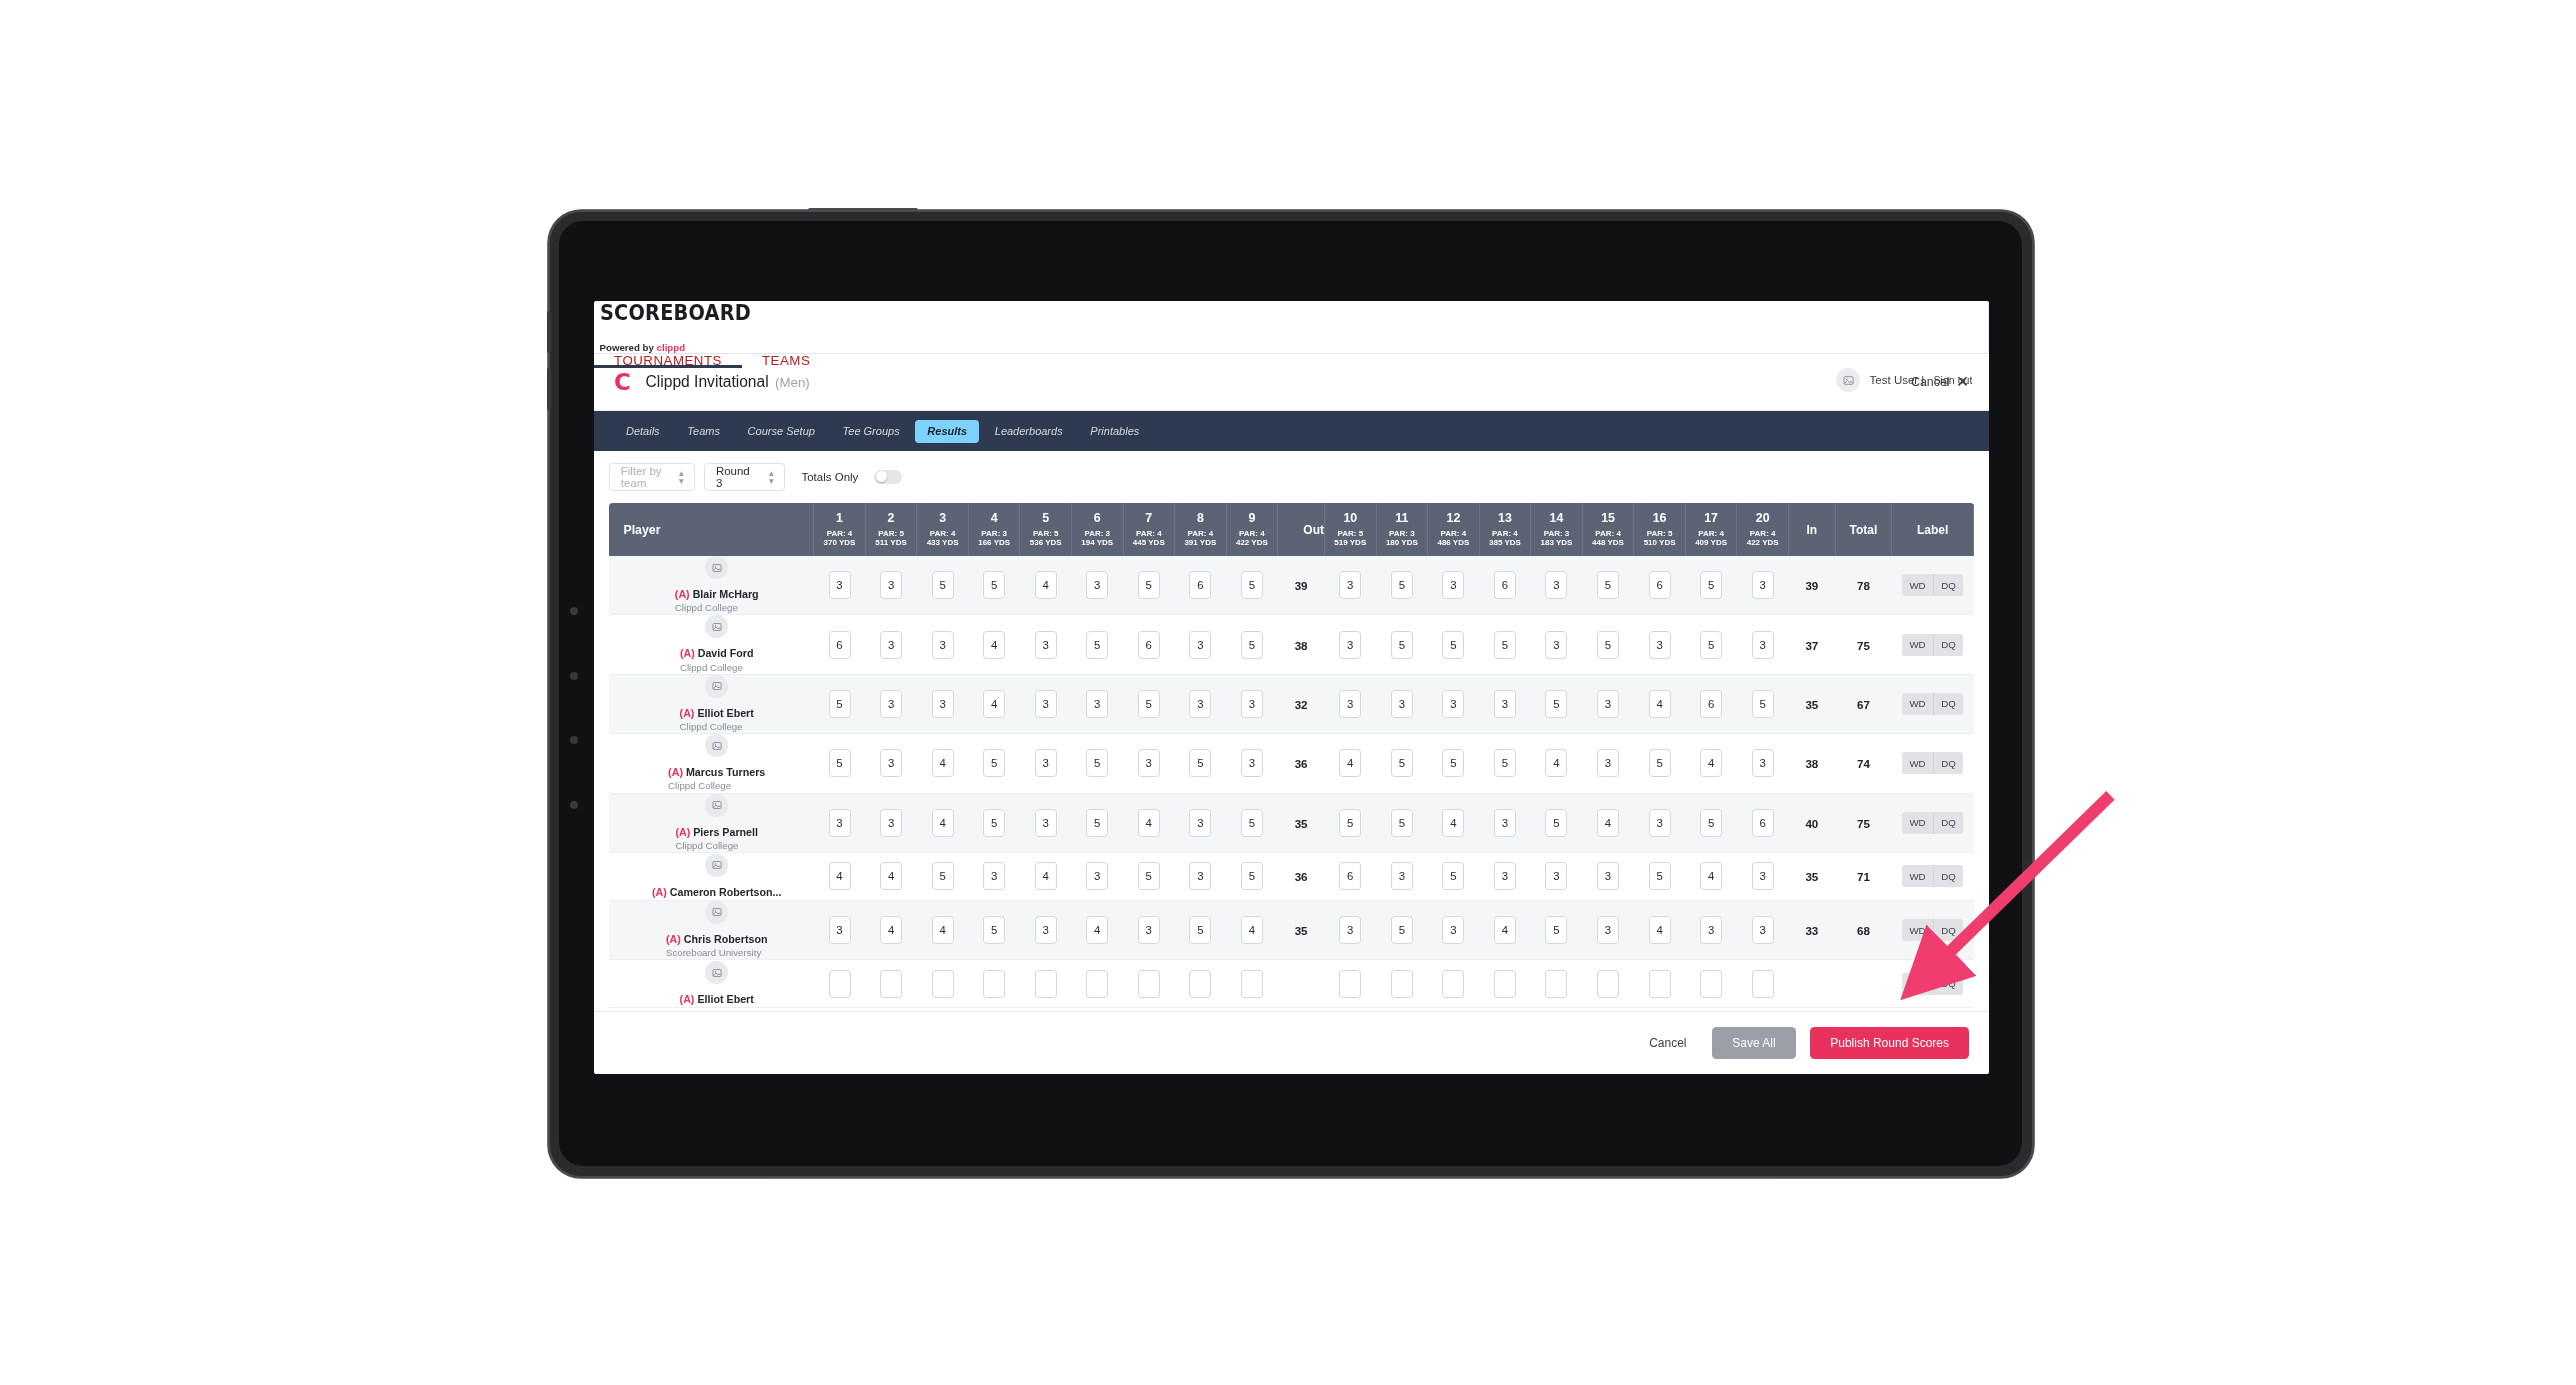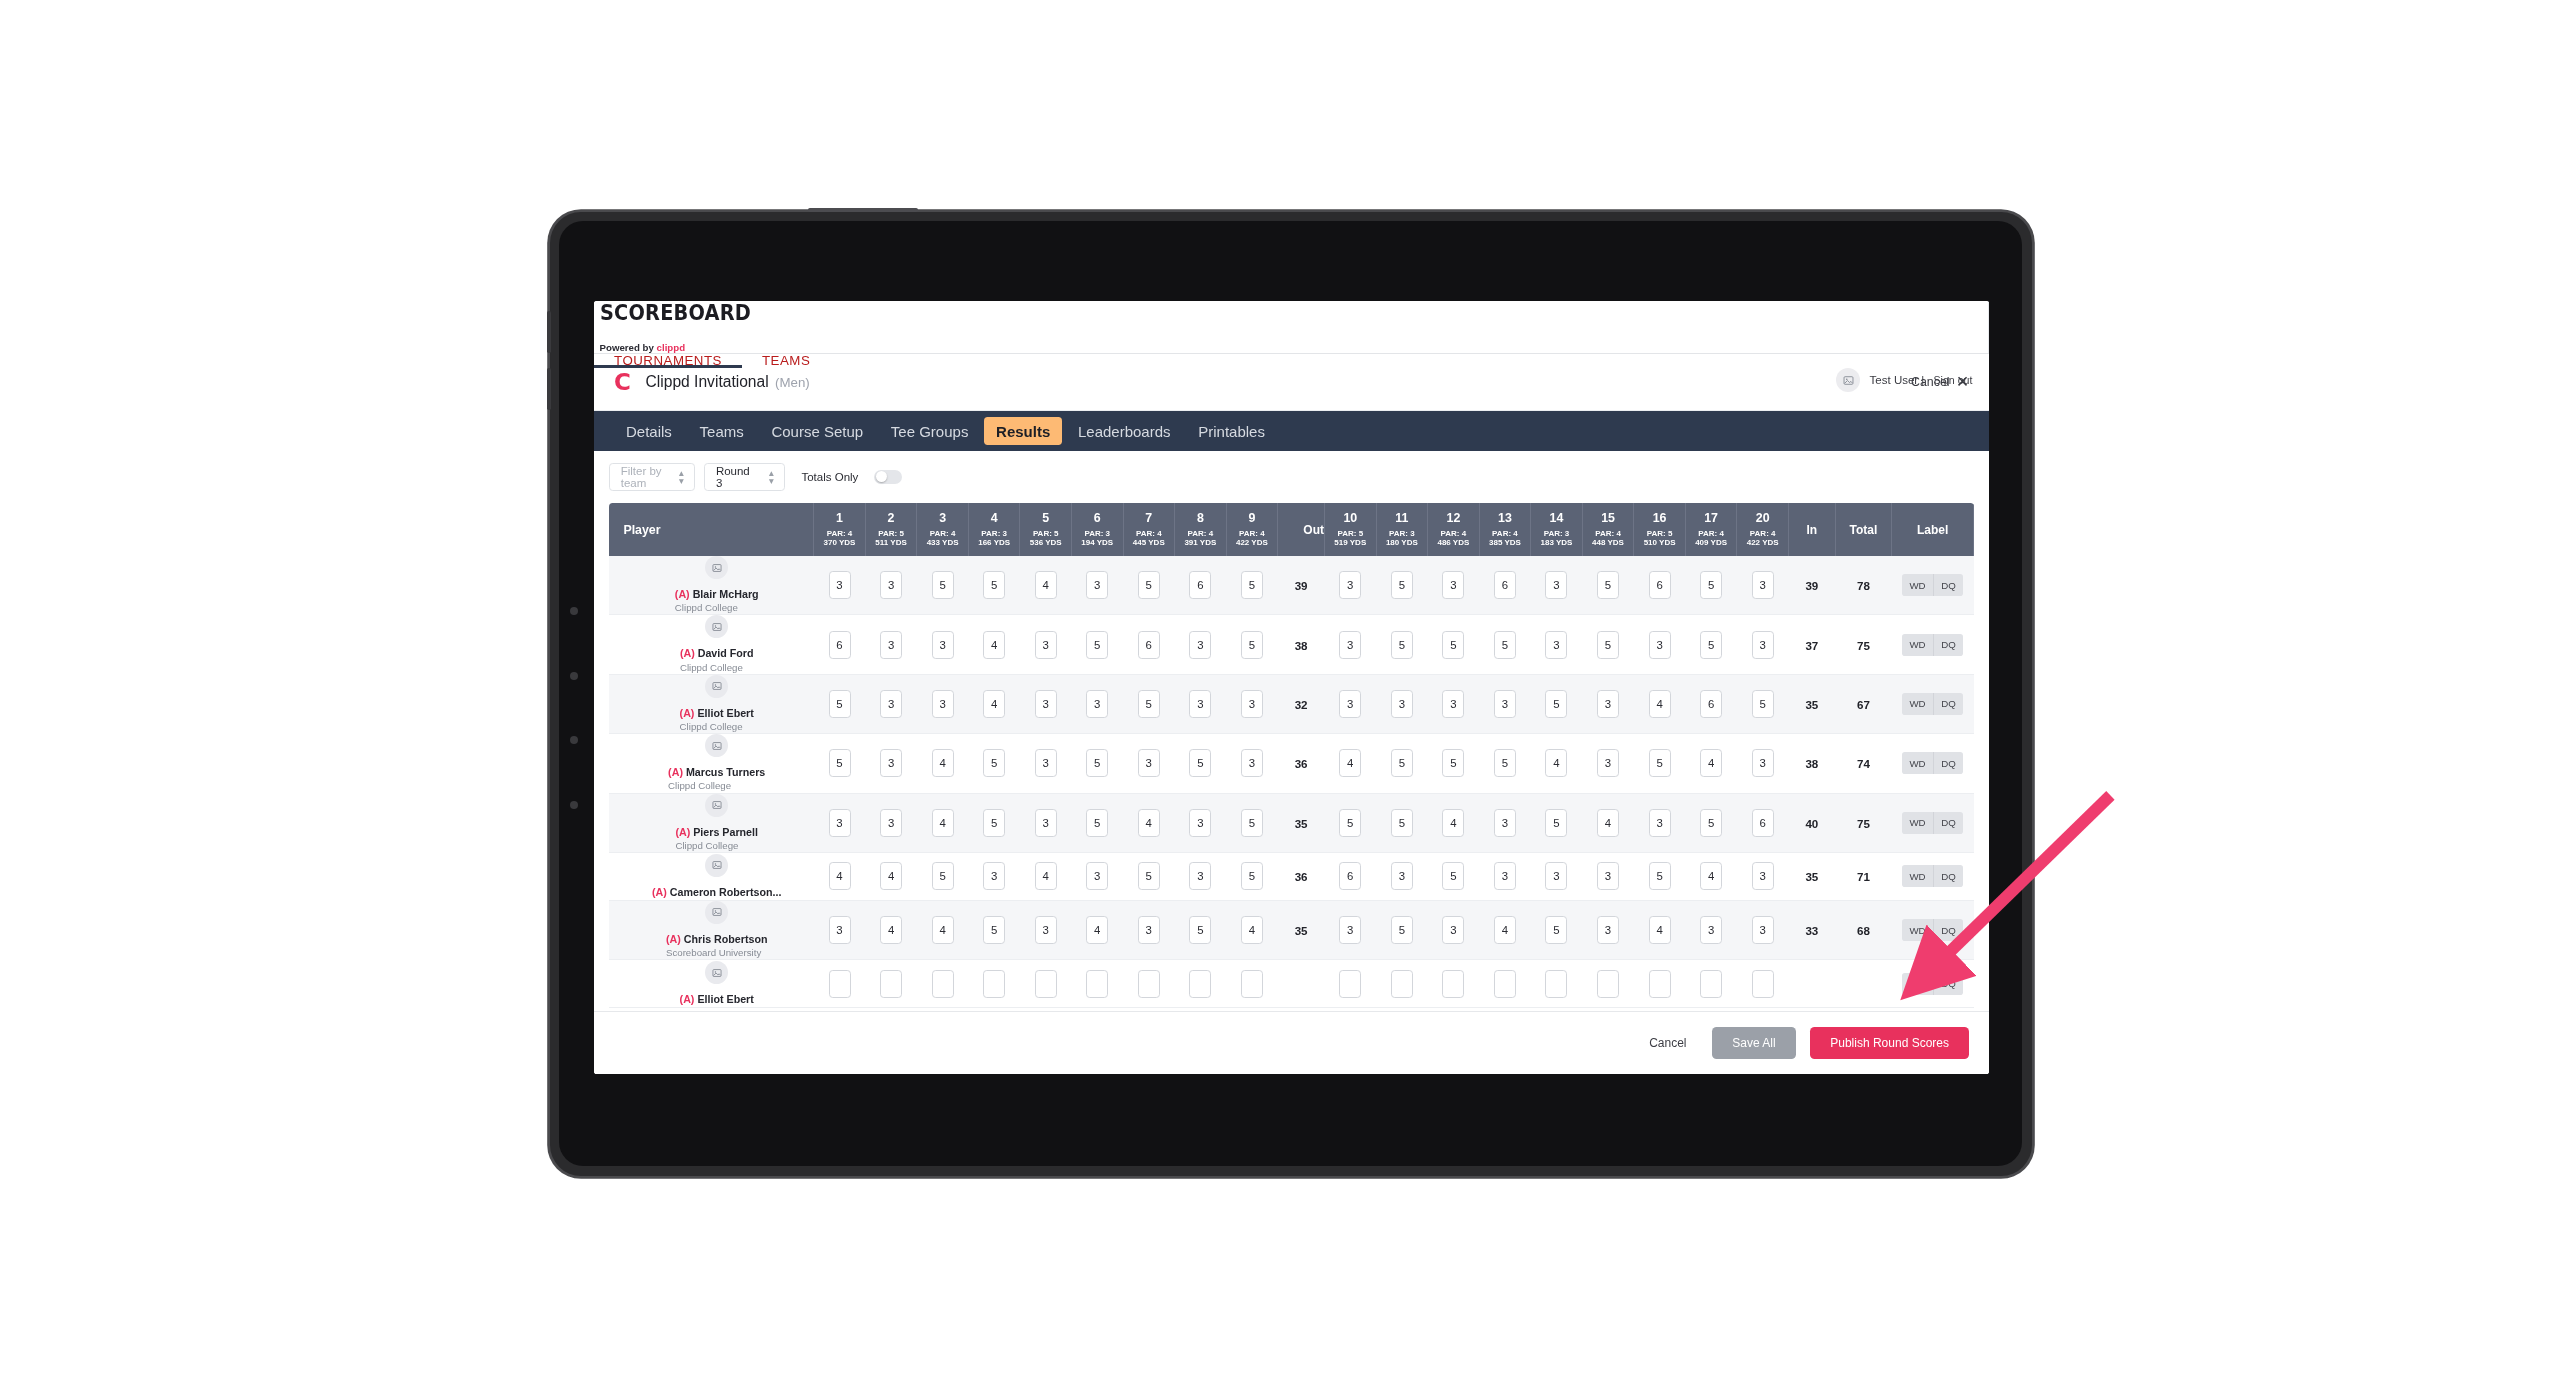--- a/index.html
+++ b/index.html
@@ -116,24 +116,24 @@
     font-size: 12.4px; color: #3a3b42; cursor: pointer;
   }
   .x-glyph { font-size: 15.6px; line-height: 1; }
 
   
   .sectiontabs {
     height: 40px; background: #2e3a4f; display: flex; align-items: center;
     padding: 0 20px; gap: 3.7px;
   }
   .stab {
-    font-size: 15px; color: #d6dae1; padding: 5.5px 12px;
-    border-radius: 3.7px; cursor: pointer; white-space: nowrap;
-  }
-  .stab.active { background: #fdba74; color: #1d1f26; font-weight: 700; }
+    font-size: 11px; color: #d6dae1; padding: 5.5px 12px;
+    border-radius: 3.7px; cursor: pointer; white-space: nowrap; font-style: italic;
+  }
+  .stab.active { background: #7dd3fc; color: #1d1f26; font-weight: 700; }
 
   
   .toolbar {
     height: 52px; display: flex; align-items: center;
     padding: 0 14.7px; gap: 9.2px; background: #fff;
   }
   .search-input {
     flex: 1; height: 28.5px; border: 0.9px solid #dfe2e6; border-radius: 3.7px;
     padding: 0 11px; font-size: 11.5px; color: #8c9199;
     background: #fff; font-family: "Liberation Sans", sans-serif;

